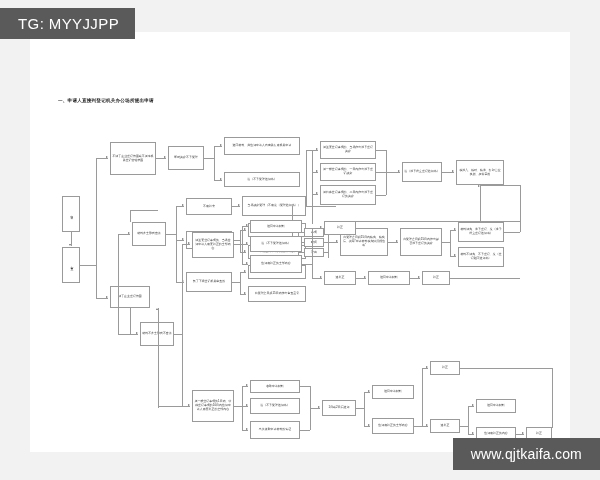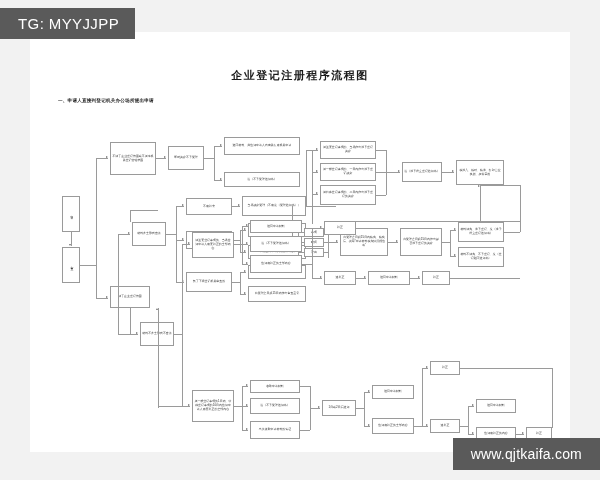--- a/index.html
+++ b/index.html
@@ -60,21 +60,20 @@
     position:absolute;right:0;bottom:10px;
     background:#5a5a5a;color:#fff;
     padding:8px 18px;font-size:14px;letter-spacing:.2px;
   }
 </style>
 </head>
 <body>
 
 <div class="page">
 
-  <div class="doc-title">企业登记注册程序流程图</div>
   <div class="section-head">一、申请人直接到登记机关办公场所提出申请</div>
 
   <div class="canvas">
 
     <div class="node v" style="left:32px;top:86px;width:18px;height:36px;">申请</div>
     <div class="ln v" style="left:41px;top:122px;height:14px;"></div>
     <div class="ar dn" style="left:39.4px;top:134px;"></div>
     <div class="node v" style="left:32px;top:137px;width:18px;height:36px;">审查</div>
 
     <div class="ln h" style="left:50px;top:155px;width:16px;"></div>

